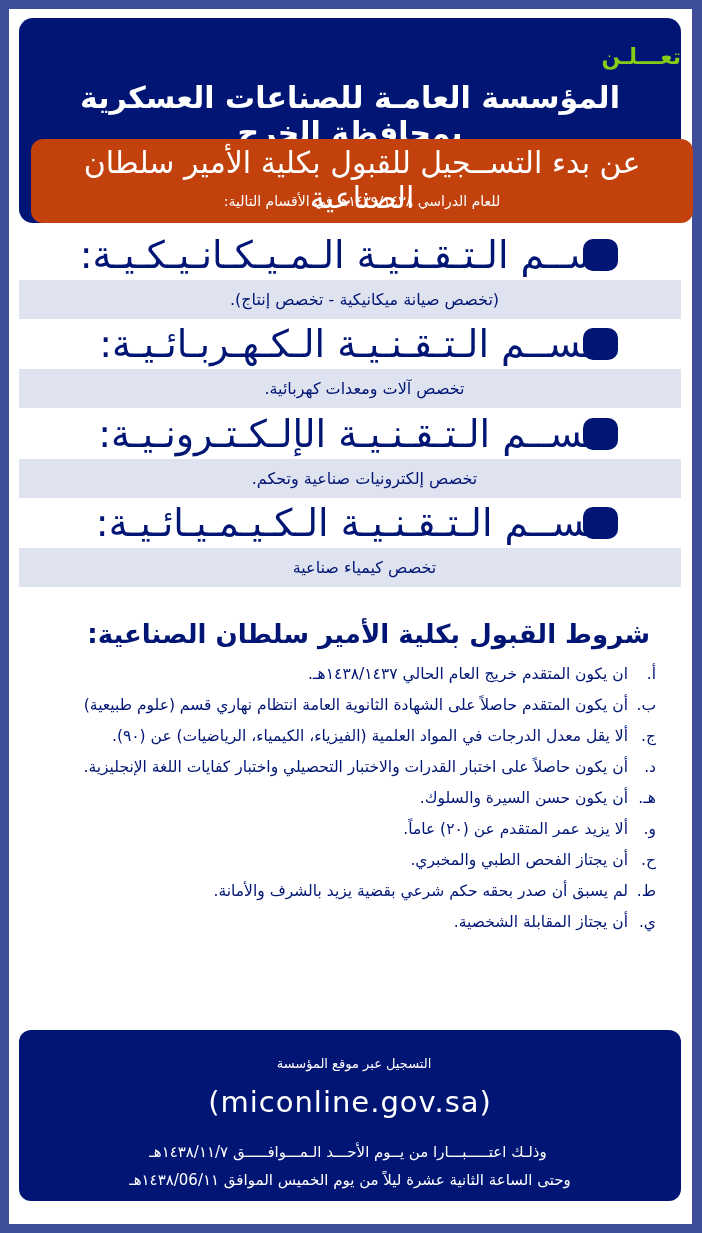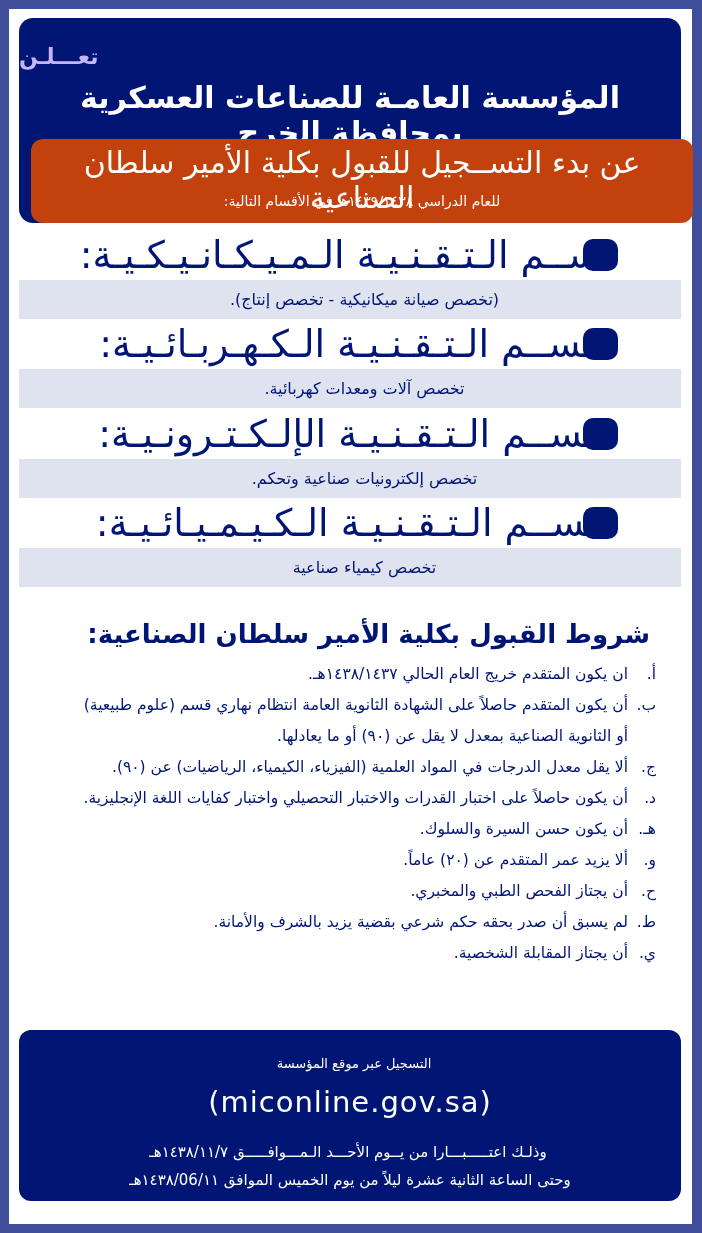--- a/index.html
+++ b/index.html
@@ -1,20 +1,20 @@
 <!DOCTYPE html>
 <html><head>
 <meta charset="utf-8">
 <style>
   html, body { margin:0; padding:0; }
   body { width:702px; height:1233px; background:#3f4e9b; position:relative; overflow:hidden;
          font-family:"DejaVu Sans","Liberation Sans",sans-serif; }
   .panel { position:absolute; left:9px; top:9px; width:683px; height:1215px; background:#ffffff; }
   .hero { position:absolute; left:10px; top:9px; width:662px; height:205px; background:#001574; border-radius:14px; }
-  .hero-kicker { position:absolute; left:0; right:0; top:26px; text-align:left; color:#c4b5fd; font-weight:bold; font-size:22px; direction:rtl; }
+  .hero-kicker { position:absolute; left:0; right:0; top:26px; text-align:right; color:#84cc16; font-weight:bold; font-size:22px; direction:rtl; }
   .hero-title { position:absolute; left:0; right:0; top:62px; text-align:center; color:#fff; font-weight:bold; font-size:30px; direction:rtl; letter-spacing:0px; }
   .hero-sub { position:absolute; left:0; top:121px; width:662px; height:84px; background:#c2410c; border-radius:12px;margin-left:12px; }
   .hero-sub-line1 { position:absolute; left:0; right:0; top:6px; text-align:center; color:#fff; font-size:30px; direction:rtl; }
   .hero-sub-line2 { position:absolute; left:0; right:0; top:54px; text-align:center; color:#fff; font-size:14px; direction:rtl; }
 
   .dept { position:absolute; left:10px; width:662px; }
   .dept-head { height:50px; position:relative; direction:rtl; text-align:center; }
   .dept-title { display:inline-block; color:#001574; font-size:38px; line-height:50px; letter-spacing:1px; }
   .bullet { position:absolute; right:63px; top:9px; width:35px; height:32px; background:#001574; border-radius:10px; }
   .dept-spec { height:39px; background:#dfe2ef; text-align:center; color:#001574; font-size:16px; line-height:39px; direction:rtl;padding-left:29px; }
@@ -80,21 +80,20 @@
 
   <div class="cond-title">شروط القبول بكلية الأمير سلطان الصناعية:</div>
 
   <div class="cond-list">
     <div class="cond">
       <span class="cond-letter">أ.</span><span class="cond-text">ان يكون المتقدم خريج العام الحالي ١٤٣٨/١٤٣٧هـ.</span>
     </div>
     <div class="cond">
       <span class="cond-letter">ب.</span><span class="cond-text">أن يكون المتقدم حاصلاً على الشهادة الثانوية العامة انتظام نهاري قسم (علوم طبيعية)</span>
     </div>
-    <div class="cond cond-cont">أو الثانوية الصناعية بمعدل لا يقل عن (٩٠) أو ما يعادلها.</div>
     <div class="cond">
       <span class="cond-letter">ج.</span><span class="cond-text">ألا يقل معدل الدرجات في المواد العلمية (الفيزياء، الكيمياء، الرياضيات) عن (٩٠).</span>
     </div>
     <div class="cond">
       <span class="cond-letter">د.</span><span class="cond-text">أن يكون حاصلاً على اختبار القدرات والاختبار التحصيلي واختبار كفايات اللغة الإنجليزية.</span>
     </div>
     <div class="cond">
       <span class="cond-letter">هـ.</span><span class="cond-text">أن يكون حسن السيرة والسلوك.</span>
     </div>
     <div class="cond">

